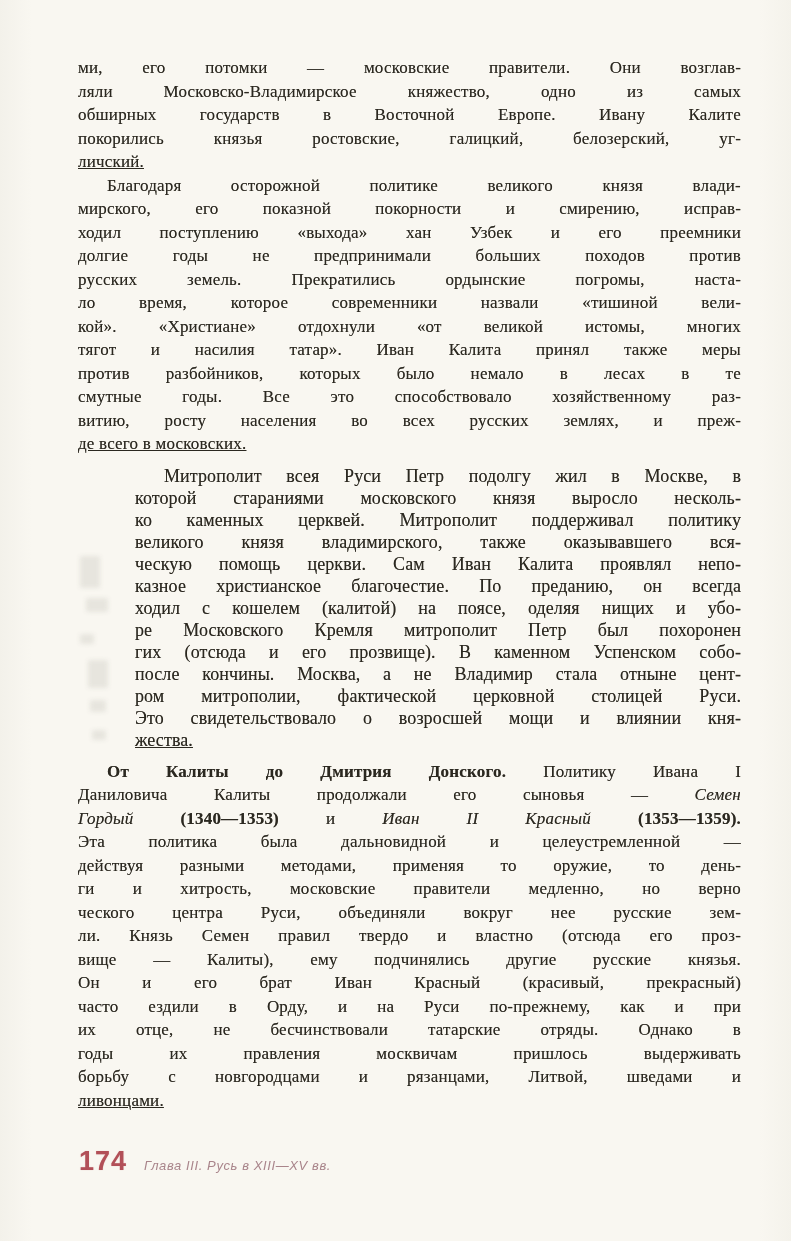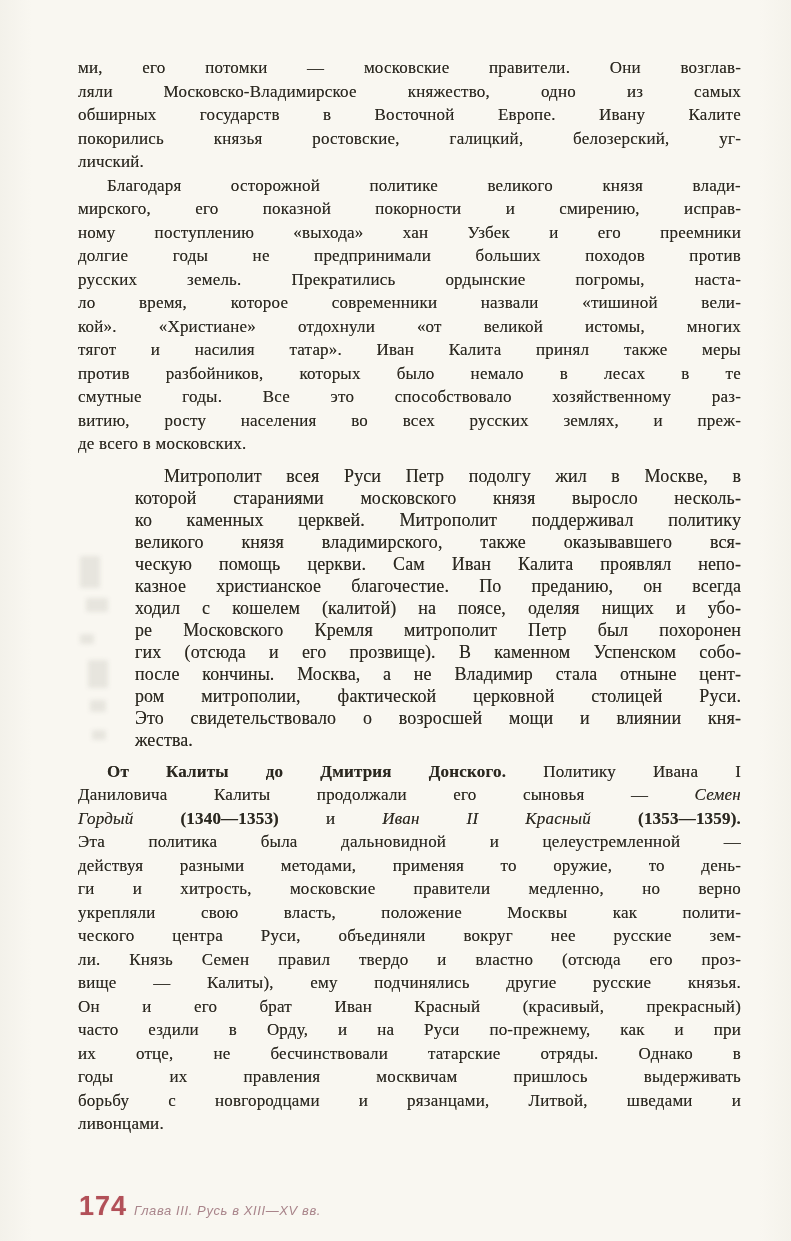--- a/index.html
+++ b/index.html
@@ -43,35 +43,35 @@
   }
   .line {
     display: block;
     text-align: justify;
     text-align-last: justify;
     
     text-shadow: 0 0 0.5px rgba(43, 40, 32, 0.55);
   }
   .line.last {
     text-align-last: left;
+    text-decoration: underline;
   }
   .first-indent .line:first-child {
     text-indent: 29px;
   }
   .bold { font-weight: bold; }
   .italic { font-style: italic; }
   .footer {
     position: absolute;
     left: 79px;
     top: 1146px;
     display: flex;
     align-items: baseline;
-    gap: 7px;
+    gap: 17px;
     font-family: "Liberation Sans", sans-serif;
-    margin-top: 45px;
   }
   .page-number {
     font-size: 27px;
     font-weight: bold;
     letter-spacing: 1px;
     text-shadow: 0 0 1px rgba(178, 80, 88, 0.4);
   }
   .chapter {
     font-size: 13px;
     font-style: italic;
@@ -107,21 +107,21 @@
       <p class="block body">
         <span class="line">ми, его потомки — московские правители. Они возглав-</span>
         <span class="line">ляли Московско-Владимирское княжество, одно из самых</span>
         <span class="line">обширных государств в Восточной Европе. Ивану Калите</span>
         <span class="line">покорились князья ростовские, галицкий, белозерский, уг-</span>
         <span class="line last">личский.</span>
       </p>
       <p class="block body first-indent">
         <span class="line">Благодаря осторожной политике великого князя влади-</span>
         <span class="line">мирского, его показной покорности и смирению, исправ-</span>
-        <span class="line">ному поступлению «выхода» хан Узбек и его преемники</span>
+        <span class="line">ходил поступлению «выхода» хан Узбек и его преемники</span>
         <span class="line">долгие годы не предпринимали больших походов против</span>
         <span class="line">русских земель. Прекратились ордынские погромы, наста-</span>
         <span class="line">ло время, которое современники назвали «тишиной вели-</span>
         <span class="line">кой». «Христиане» отдохнули «от великой истомы, многих</span>
         <span class="line">тягот и насилия татар». Иван Калита принял также меры</span>
         <span class="line">против разбойников, которых было немало в лесах в те</span>
         <span class="line">смутные годы. Все это способствовало хозяйственному раз-</span>
         <span class="line">витию, росту населения во всех русских землях, и преж-</span>
         <span class="line last">де всего в московских.</span>
       </p>
@@ -140,21 +140,20 @@
         <span class="line">Это свидетельствовало о возросшей мощи и влиянии кня-</span>
         <span class="line last">жества.</span>
       </p>
       <p class="block body first-indent">
         <span class="line"><span class="bold">От Калиты до Дмитрия Донского.</span><span> Политику Ивана I</span></span>
         <span class="line"><span>Даниловича Калиты продолжали его сыновья — </span><span class="italic">Семен</span></span>
         <span class="line"><span class="italic">Гордый</span><span> </span><span class="bold">(1340—1353)</span><span> и </span><span class="italic">Иван II Красный</span><span> </span><span class="bold">(1353—1359).</span></span>
         <span class="line">Эта политика была дальновидной и целеустремленной —</span>
         <span class="line">действуя разными методами, применяя то оружие, то день-</span>
         <span class="line">ги и хитрость, московские правители медленно, но верно</span>
-        <span class="line">укрепляли свою власть, положение Москвы как полити-</span>
         <span class="line">ческого центра Руси, объединяли вокруг нее русские зем-</span>
         <span class="line">ли. Князь Семен правил твердо и властно (отсюда его проз-</span>
         <span class="line">вище — Калиты), ему подчинялись другие русские князья.</span>
         <span class="line">Он и его брат Иван Красный (красивый, прекрасный)</span>
         <span class="line">часто ездили в Орду, и на Руси по-прежнему, как и при</span>
         <span class="line">их отце, не бесчинствовали татарские отряды. Однако в</span>
         <span class="line">годы их правления москвичам пришлось выдерживать</span>
         <span class="line">борьбу с новгородцами и рязанцами, Литвой, шведами и</span>
         <span class="line last">ливонцами.</span>
       </p>

